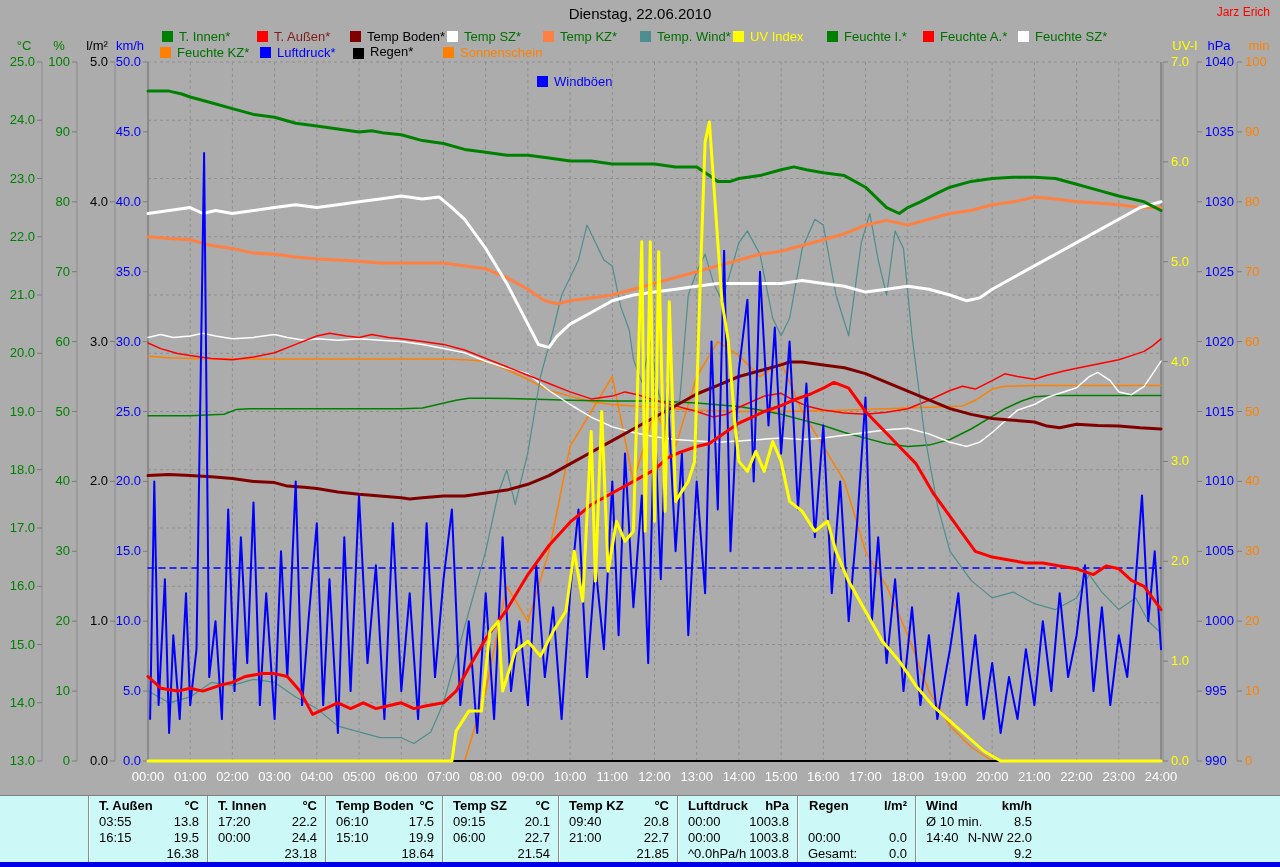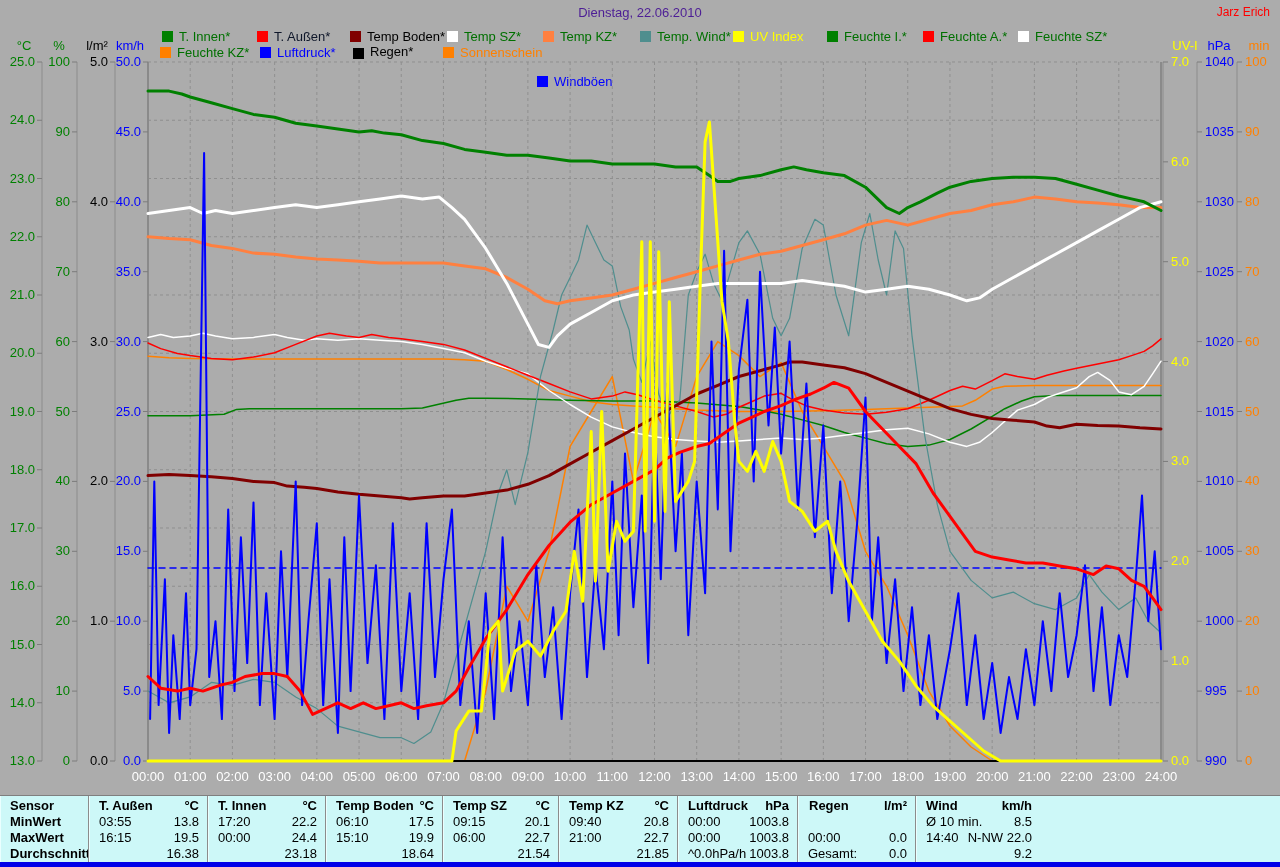--- a/index.html
+++ b/index.html
@@ -3,21 +3,21 @@
 <meta charset="utf-8">
 <style>
   html,body{margin:0;padding:0;}
   body{
     width:1280px;height:867px;position:relative;overflow:hidden;
     background:#ACACAC;
     font-family:"Liberation Sans", sans-serif;
     -webkit-font-smoothing:none;
   }
   #title{position:absolute;top:5px;left:0;width:100%;text-align:center;
-    color:#4c1d95;font-size:13px;}
+    color:#000000;font-size:15px;}
   #watermark{position:absolute;top:5px;right:10px;color:#FF0000;font-size:12px;}
   .legend-item{position:absolute;height:13px;display:flex;align-items:center;font-size:13px;white-space:nowrap;cursor:default;}
   .legend-marker{width:11px;height:11px;display:inline-block;margin-right:6px;flex:none;}
   #chart-svg{position:absolute;left:0;top:0;}
   svg text{font-family:"Liberation Sans", sans-serif;}
   #stats-table{position:absolute;left:0;top:795px;width:1280px;height:67px;
     background:#CDF8F8;border-top:1px solid #7F7F7F;font-size:13px;color:#000;}
   .tbl-col{position:absolute;top:0;height:67px;border-left:1px solid #8C8C8C;box-shadow:1px 0 0 #EAFFFF inset;}
   .tbl-line{position:absolute;height:16px;line-height:16px;white-space:nowrap;}
   .tbl-left{position:absolute;left:10px;}
@@ -31,21 +31,21 @@
 <div id="title">Dienstag, 22.06.2010</div>
 <div id="watermark">Jarz Erich</div>
 
 <div id="legend">
     <div class="legend-item" style="left: 162px; top: 30px;">
       <span class="legend-marker" style="background: rgb(0, 128, 0);"></span>
       <span style="color: rgb(0, 112, 0);">T. Innen*</span>
     </div>
     <div class="legend-item" style="left: 257px; top: 30px;">
       <span class="legend-marker" style="background: rgb(255, 0, 0);"></span>
-      <span style="color: #0f172a;">T. Außen*</span>
+      <span style="color: #7f1d1d;">T. Außen*</span>
     </div>
     <div class="legend-item" style="left: 350px; top: 30px;">
       <span class="legend-marker" style="background: rgb(128, 0, 0);"></span>
       <span style="color: #000000;">Temp Boden*</span>
     </div>
     <div class="legend-item" style="left: 447px; top: 30px;">
       <span class="legend-marker" style="background: rgb(255, 255, 255);"></span>
       <span style="color: rgb(0, 112, 0);">Temp SZ*</span>
     </div>
     <div class="legend-item" style="left: 543px; top: 30px;">
@@ -324,34 +324,20 @@
     <polyline points="148.0,236.8 169.1,238.5 190.2,239.7 211.3,245.5 232.4,248.4 253.5,253.1 274.6,254.2 295.7,257.1 316.8,258.9 337.9,260.0 359.0,261.2 380.1,263.0 401.3,263.0 422.4,263.0 443.5,263.0 464.6,265.9 485.7,268.8 506.8,277.5 527.9,289.2 544.8,300.8 557.4,303.7 570.1,300.8 591.2,297.9 612.3,295.0 633.4,289.2 654.5,283.4 675.6,277.5 696.7,271.7 717.8,265.9 738.9,260.0 760.0,254.2 781.1,251.3 802.2,245.5 823.3,239.7 844.4,233.8 865.5,225.1 886.6,220.4 907.8,225.1 928.9,219.3 950.0,213.5 971.1,210.5 992.2,204.7 1013.3,201.8 1034.4,197.1 1055.5,198.9 1076.6,201.8 1097.7,203.0 1118.8,204.7 1139.9,207.6 1161.0,207.6" fill="none" stroke="#FF8040" stroke-width="3" stroke-linejoin="round" stroke-linecap="round"></polyline>
     <polyline points="148.0,213.5 169.1,210.5 190.2,207.6 202.9,213.5 215.5,210.5 232.4,213.5 253.5,210.5 274.6,207.6 295.7,204.7 316.8,207.6 337.9,204.7 359.0,201.8 380.1,198.9 401.3,196.0 422.4,198.9 439.2,197.1 451.9,207.6 464.6,219.3 485.7,248.4 506.8,283.4 527.9,324.1 538.4,344.5 549.0,347.4 557.4,335.8 570.1,324.1 591.2,312.5 612.3,300.8 633.4,295.0 654.5,292.1 675.6,289.2 696.7,286.3 717.8,283.4 738.9,283.4 760.0,283.4 781.1,283.4 802.2,280.4 823.3,283.4 844.4,286.3 865.5,292.1 886.6,289.2 907.8,286.3 928.9,289.2 950.0,295.0 966.8,300.8 979.5,297.9 992.2,289.2 1013.3,277.5 1034.4,265.9 1055.5,254.2 1076.6,242.6 1097.7,230.9 1118.8,219.3 1139.9,207.6 1161.0,201.8" fill="none" stroke="#FFFFFF" stroke-width="3" stroke-linejoin="round" stroke-linecap="round"></polyline>
     <polyline points="148.0,91.1 169.1,91.1 181.8,94.0 190.2,97.0 211.3,102.8 232.4,108.6 253.5,114.4 274.6,117.3 295.7,123.2 316.8,126.1 337.9,129.0 359.0,131.9 371.7,130.7 384.4,133.1 401.3,134.8 422.4,140.6 443.5,143.5 464.6,149.4 485.7,152.3 506.8,155.2 527.9,155.2 549.0,158.1 570.1,161.0 591.2,161.0 612.3,163.9 633.4,163.9 654.5,163.9 675.6,166.9 696.7,166.9 709.4,175.6 717.8,181.4 730.5,181.4 738.9,178.5 760.0,175.6 781.1,169.8 793.8,166.9 806.4,169.8 823.3,172.7 844.4,175.6 865.5,187.2 886.6,207.6 899.3,213.5 907.8,207.6 920.4,201.8 937.3,193.1 950.0,187.2 971.1,181.4 992.2,178.5 1013.3,177.3 1034.4,177.3 1055.5,178.5 1076.6,184.3 1097.7,190.1 1118.8,196.0 1131.5,198.9 1144.1,201.8 1161.0,210.5" fill="none" stroke="#008000" stroke-width="3" stroke-linejoin="round" stroke-linecap="round"></polyline>
     <polyline points="148.0,761.0 1161.0,761.0" fill="none" stroke="#000000" stroke-width="2" stroke-linejoin="round" stroke-linecap="round"></polyline>
     <polyline points="150.1,719.1 154.3,481.4 158.6,705.1 164.9,579.3 169.1,733.0 173.3,635.2 179.7,719.1 186.0,593.2 190.2,705.1 196.5,649.2 204.1,152.9 209.2,677.1 215.5,621.2 221.9,719.1 228.2,509.4 234.5,691.1 240.9,537.3 247.2,663.1 253.5,502.4 259.9,705.1 266.2,593.2 274.6,719.1 281.0,551.3 287.3,677.1 295.7,481.4 302.1,705.1 308.4,621.2 316.8,523.3 323.2,705.1 329.5,579.3 337.9,733.0 344.3,537.3 350.6,691.1 359.0,495.4 367.5,663.1 375.9,565.3 384.4,719.1 392.8,523.3 401.3,691.1 409.7,593.2 418.1,719.1 426.6,523.3 435.0,677.1 443.5,579.3 451.9,509.4 460.3,705.1 468.8,621.2 477.2,733.0 485.7,593.2 494.1,719.1 502.6,537.3 511.0,691.1 519.4,621.2 527.9,705.1 536.3,565.3 544.8,677.1 553.2,607.2 561.6,719.1 570.1,593.2 578.5,509.4 587.0,677.1 595.4,565.3 603.9,649.2 612.3,481.4 618.6,635.2 625.0,453.4 633.4,607.2 641.8,495.4 648.2,663.1 654.5,411.5 660.8,579.3 667.2,383.5 675.6,551.3 681.9,453.4 688.3,635.2 696.7,481.4 705.1,593.2 711.5,341.6 717.8,509.4 724.1,250.7 730.5,551.3 738.9,369.6 747.4,299.7 753.7,481.4 760.0,271.7 768.5,425.5 774.8,327.6 781.1,453.4 789.6,341.6 798.0,509.4 806.4,383.5 814.9,537.3 823.3,425.5 831.8,593.2 840.2,481.4 848.7,621.2 857.1,523.3 865.5,397.5 871.9,621.2 878.2,537.3 886.6,663.1 895.1,579.3 903.5,691.1 912.0,607.2 920.4,705.1 928.9,635.2 937.3,719.1 950.0,649.2 958.4,593.2 966.8,705.1 975.3,635.2 983.7,719.1 992.2,663.1 1000.6,733.0 1009.0,677.1 1017.5,719.1 1025.9,649.2 1034.4,705.1 1042.8,621.2 1051.3,691.1 1059.7,593.2 1068.1,677.1 1076.6,635.2 1085.0,565.3 1093.5,691.1 1101.9,607.2 1110.3,705.1 1118.8,635.2 1127.2,677.1 1135.7,579.3 1142.0,495.4 1148.3,621.2 1154.7,551.3 1161.0,649.2" fill="none" stroke="#0000FF" stroke-width="2" stroke-linejoin="round" stroke-linecap="round"></polyline>
     <polyline points="148.0,676.5 160.7,688.2 177.5,691.1 190.2,688.2 202.9,691.1 219.8,685.3 232.4,682.4 245.1,676.5 262.0,673.6 274.6,673.6 287.3,676.5 300.0,691.1 312.6,714.4 325.3,708.6 337.9,702.8 350.6,708.6 363.3,702.8 375.9,708.6 388.6,705.7 401.3,702.8 413.9,708.6 426.6,705.7 443.5,702.8 456.1,691.1 468.8,667.8 485.7,638.7 506.8,609.6 527.9,574.6 549.0,545.5 570.1,522.2 591.2,504.7 612.3,493.0 633.4,481.4 654.5,469.8 667.2,458.1 679.8,452.3 696.7,446.5 709.4,443.5 722.0,434.8 738.9,423.1 751.6,417.3 764.2,411.5 781.1,405.7 793.8,399.9 810.7,394.0 823.3,388.2 833.9,382.4 848.7,388.2 865.5,411.5 882.4,429.0 899.3,446.5 916.2,463.9 933.1,493.0 950.0,516.4 962.6,533.8 975.3,551.3 992.2,557.1 1009.0,560.0 1025.9,563.0 1042.8,563.0 1059.7,565.9 1076.6,568.8 1093.5,574.6 1106.1,565.9 1118.8,568.8 1131.5,580.4 1144.1,586.3 1152.6,597.9 1161.0,609.6" fill="none" stroke="#FF0000" stroke-width="3" stroke-linejoin="round" stroke-linecap="round"></polyline>
     <polyline points="148.0,761.0 451.9,761.0 456.1,731.0 468.8,711.1 481.4,711.1 489.9,631.2 498.3,621.2 502.6,691.1 515.2,651.2 527.9,641.2 540.5,656.1 553.2,631.2 565.9,611.2 574.3,551.3 582.7,601.2 591.2,431.5 595.4,581.3 601.7,411.5 608.1,571.3 616.5,521.3 625.0,541.3 633.4,531.3 641.8,241.7 645.2,531.3 650.3,241.7 654.5,521.3 658.7,251.7 665.1,511.4 669.3,301.7 675.6,501.4 681.9,491.4 688.3,481.4 694.6,461.4 700.9,261.7 705.1,141.9 709.4,121.9 715.7,211.8 722.0,301.7 728.4,341.6 734.7,421.5 738.9,461.4 747.4,471.4 755.8,451.4 764.2,471.4 772.7,441.5 781.1,461.4 789.6,501.4 802.2,511.4 814.9,531.3 827.6,521.3 836.0,551.3 848.7,581.3 865.5,611.2 882.4,641.2 899.3,661.1 916.2,686.1 933.1,706.1 950.0,721.1 966.8,736.0 983.7,751.0 1000.6,761.0 1161.0,761.0" fill="none" stroke="#FFFF00" stroke-width="3" stroke-linejoin="round" stroke-linecap="round"></polyline>
   </svg>
 
 <div id="stats-table">
-    <div class="tbl-col" style="left: 0px; width: 88px; border-left: none;">
-      <div class="tbl-line" style="top: 2px; left: 0px; right: 0px;">
-        <span class="tbl-left bold">Sensor</span>
-      </div>
-      <div class="tbl-line" style="top: 18px; left: 0px; right: 0px;">
-        <span class="tbl-left bold">MinWert</span>
-      </div>
-      <div class="tbl-line" style="top: 34px; left: 0px; right: 0px;">
-        <span class="tbl-left bold">MaxWert</span>
-      </div>
-      <div class="tbl-line" style="top: 50px; left: 0px; right: 0px;">
-        <span class="tbl-left bold">Durchschnitt</span>
-      </div>
-    </div>
     <div class="tbl-col" style="left: 88px; width: 119px;">
       <div class="tbl-line" style="top: 2px; left: 0px; right: 0px;">
         <span class="tbl-left bold">T. Außen</span>
         <span class="tbl-right bold">°C</span>
       </div>
       <div class="tbl-line" style="top: 18px; left: 0px; right: 0px;">
         <span class="tbl-left">03:55</span>
         <span class="tbl-right">13.8</span>
       </div>
       <div class="tbl-line" style="top: 34px; left: 0px; right: 0px;">

